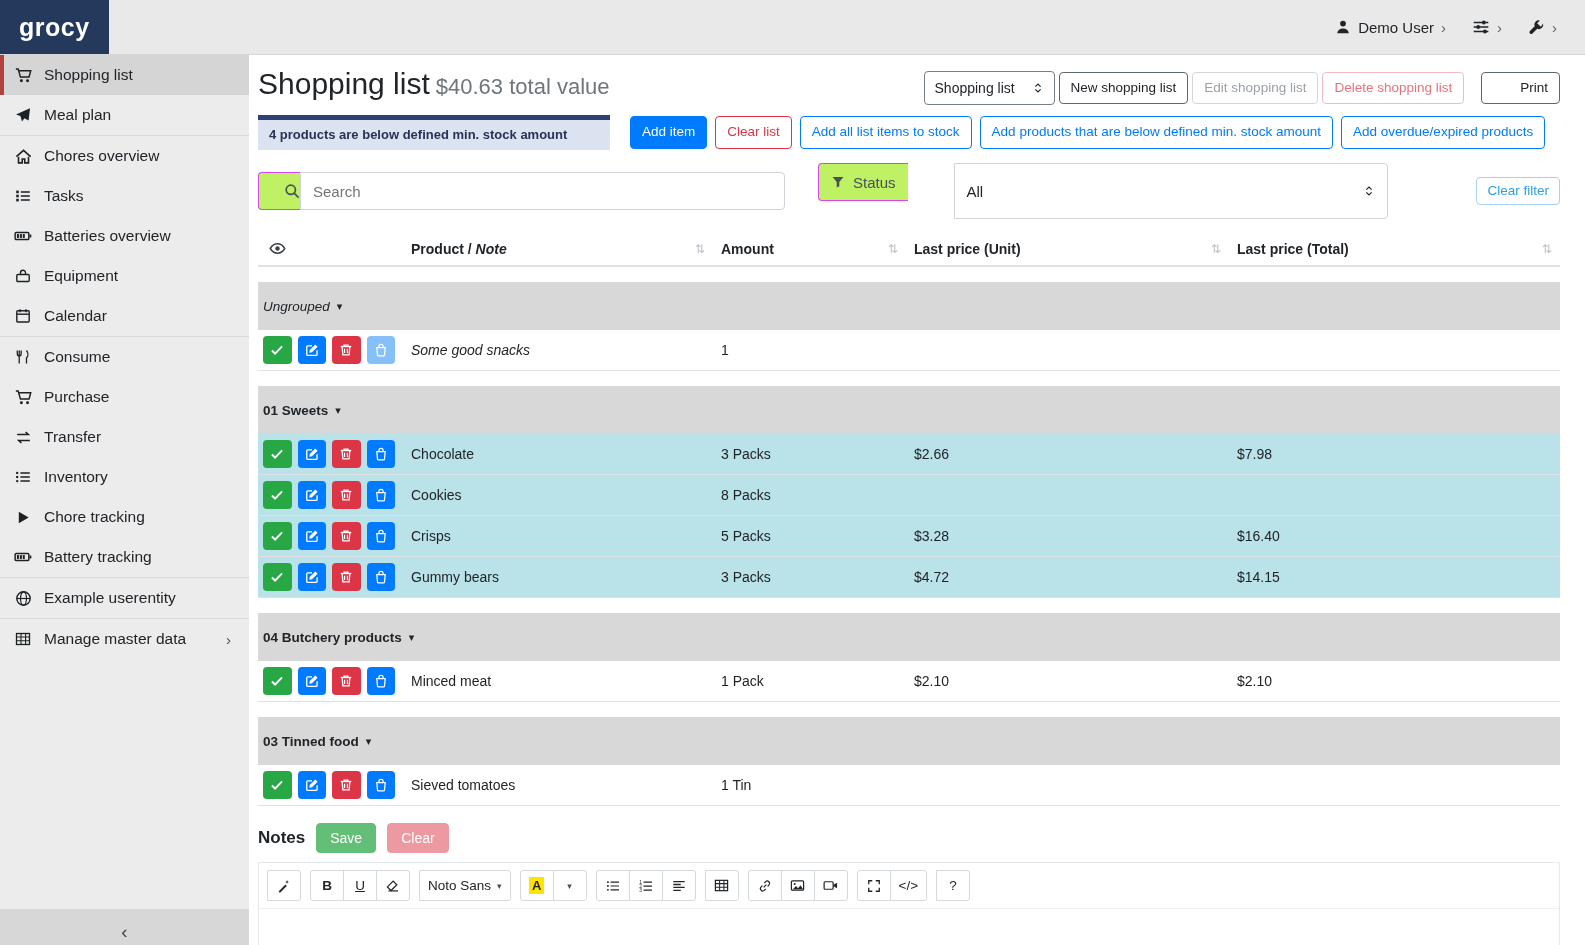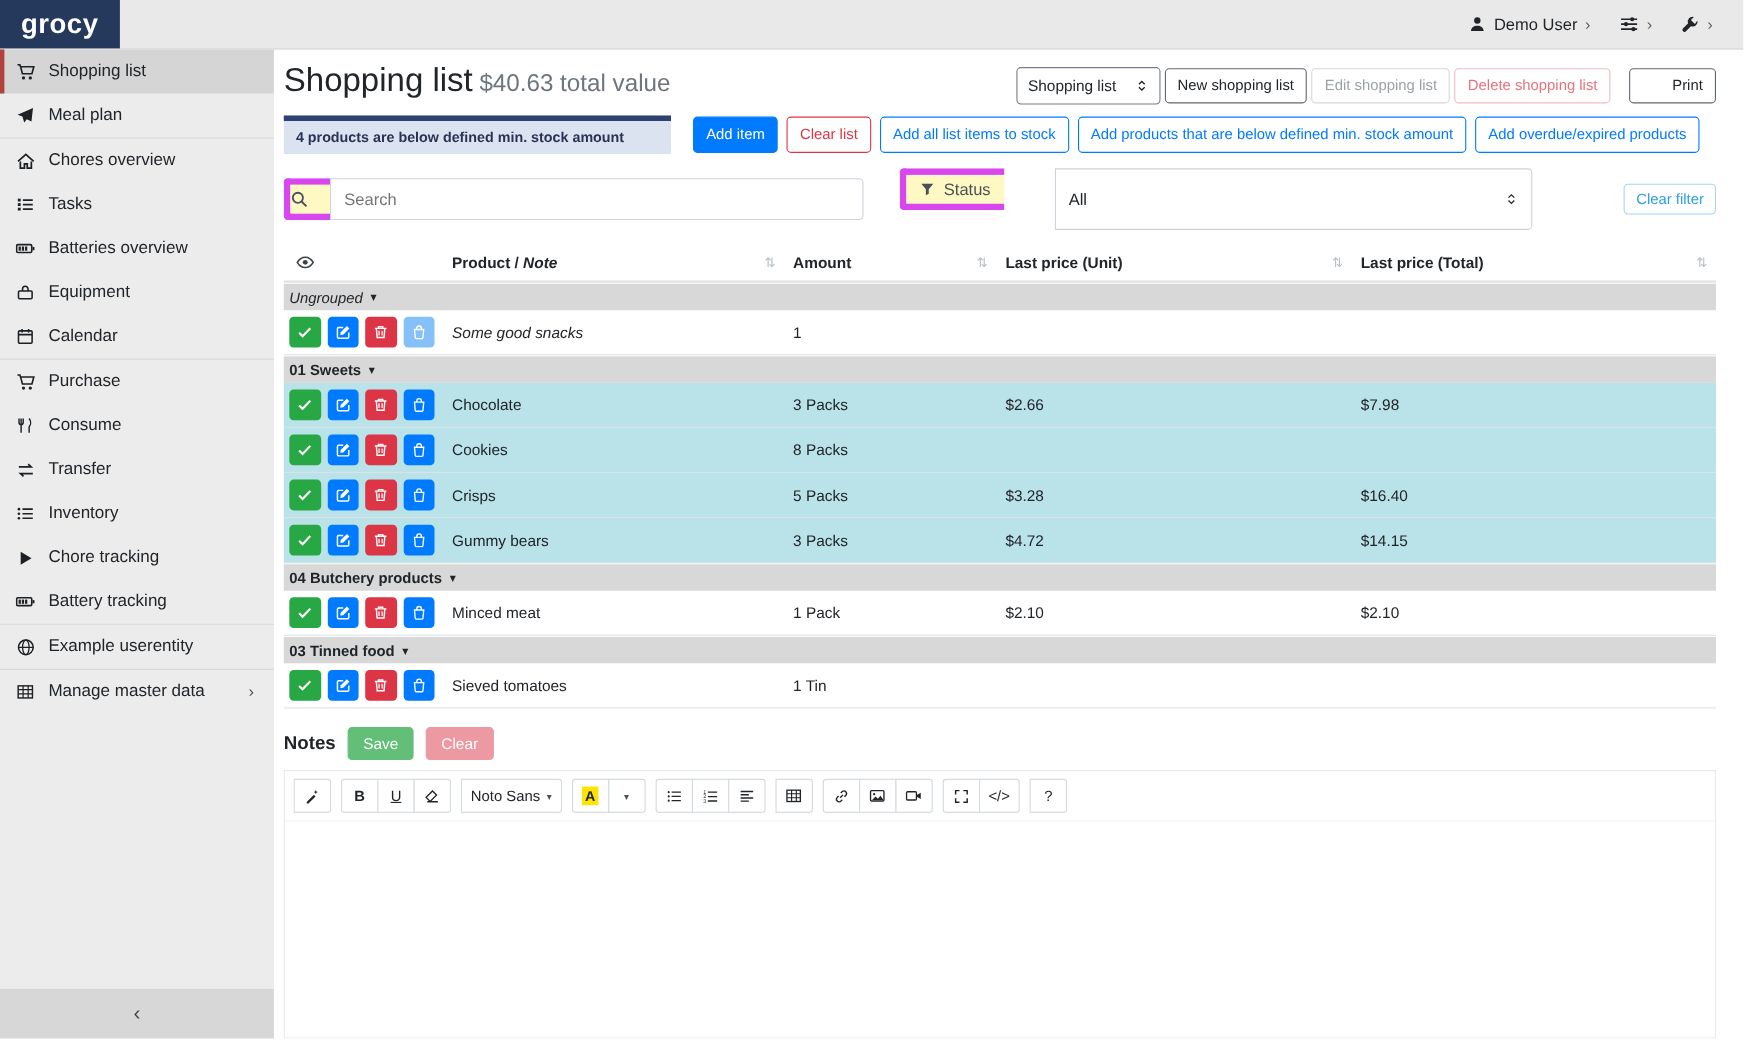--- a/index.html
+++ b/index.html
@@ -5,21 +5,21 @@
   * { box-sizing: border-box; }
   html,body { margin:0; padding:0; }
   body {
     width:1585px; height:945px; overflow:hidden;
     font-family:"Liberation Sans", sans-serif;
     background:#fff; color:#212529;
   }
   .ic { display:block; }
 
   
-  .topbar { height:45px; background:#e9e9e9; display:flex; align-items:stretch; border-bottom:1px solid #d6d6d6; }
+  .topbar { height:55px; background:#e9e9e9; display:flex; align-items:stretch; border-bottom:1px solid #d6d6d6; }
   .logo { background:#24395b; color:#fff; display:flex; align-items:center; padding:0 19px; font-size:25px; font-weight:bold; letter-spacing:.5px; cursor:pointer; }
   .topbar-right { margin-left:auto; display:flex; align-items:center; gap:26px; padding-right:28px; }
   .tb-item { display:flex; align-items:center; gap:7px; font-size:15px; cursor:pointer; color:#212529; }
   .chev { color:#5a6268; font-size:15px; line-height:1; }
 
   
   .app { display:flex; height:899px; }
   .sidebar { width:249px; flex-shrink:0; background:#ececec; display:flex; flex-direction:column; }
   .nav-item { height:40px; display:flex; align-items:center; gap:11px; padding:0 10px 0 13px; font-size:15.5px; cursor:pointer; }
   .nav-item.active { background:#d5d5d5; border-left:4px solid #b0413e; padding-left:9px; }
@@ -45,37 +45,37 @@
 
   
   .action-row { display:flex; align-items:center; margin-top:10px; gap:8px; }
   .alert-min-stock { width:352px; flex-shrink:0; background:#dce3f0; border-top:5px solid #2f4173; color:#273255; font-weight:bold; font-size:13px; padding:7px 11px 8px; margin-right:12px; }
   .btn-primary { background:#007bff; border-color:#007bff; color:#fff; }
   .btn-outline-danger { color:#dc3545; border-color:#dc3545; }
   .btn-outline-primary { color:#007bff; border-color:#007bff; }
 
   
   .filter-row { display:flex; align-items:center; margin-top:13px; }
-  .addon { background:#fef9c3; border:6px solid #d946ef; display:flex; align-items:center; justify-content:flex-start; color:#495057; height:38px; }
+  .addon { background:#bef264; border:1px solid #d946ef; display:flex; align-items:center; justify-content:flex-end; color:#495057; height:38px; }
   .search-group { display:flex; width:527px; }
   .search-addon { width:42px; border-radius:4px 0 0 4px; border-right:none; }
   .search-input { flex:1; border:1px solid #ced4da; border-radius:0 4px 4px 0; font-size:15px; padding:0 12px; height:38px; font-family:inherit; color:#495057; outline:none; }
   .status-group { display:flex; margin-left:33px; }
   .status-addon { gap:8px; padding:0 12px; border-radius:4px 0 0 4px; border-right:none; font-size:15px; }
   .status-select { width:434px; height:56px; border:1px solid #ced4da; border-radius:0 4px 4px 0; justify-content:space-between; padding:0 12px; font-size:15px;margin-left:46px; }
   .btn-clear-filter { margin-left:auto; color:#2e9fe0; border-color:#a5d3f0; padding:5px 10px; font-size:13.5px; }
 
   
   .tbl { margin-top:13px; }
   .tr { display:grid; grid-template-columns:145px 310px 193px 323px 1fr; align-items:center; }
   .thead { border-bottom:2px solid #dee2e6; }
   .th { display:flex; align-items:center; justify-content:space-between; padding:8px; font-weight:bold; font-size:14px; cursor:pointer;text-align:right; }
   .th-eye { justify-content:flex-start; padding-left:11px; color:#3c4248; cursor:default; }
   .sort { color:#b8bfc6; font-size:12px; font-weight:normal; }
-  .group-row { display:flex; align-items:center; gap:7px; background:#d8d8d8; height:24px; padding-left:5px; font-size:13.5px; cursor:pointer; margin-top:1px; }
+  .group-row { display:flex; align-items:center; gap:7px; background:#d8d8d8; height:48px; padding-left:5px; font-size:13.5px; cursor:pointer; margin-top:15px; }
   .group-name { font-weight:bold; }
   .group-name.italic { font-style:italic; font-weight:normal; }
   .caret { font-size:11px; color:#212529; }
   .row { border-bottom:1px solid #dee2e6; height:41px; }
   .row.hl { background:#b9e2e9; }
   .cell { padding:0 8px; font-size:14px; }
   .cell-actions { display:flex; gap:6px; padding-left:5px; }
   .abtn { width:29px; height:28px; border:none; border-radius:4px; color:#fff; display:flex; align-items:center; justify-content:center; cursor:pointer; padding:0; }
   .abtn-done { background:#28a745; }
   .abtn-edit { background:#007bff; }
@@ -346,33 +346,33 @@
       <span class="nav-icon">
           <svg class="ic" width="16" height="16">
             <use href="#i-calendar"></use>
           </svg>
         </span>
       <span>Calendar</span>
     </div>
     <div class="nav-divider"></div>
     <div class="nav-item">
       <span class="nav-icon">
+          <svg class="ic" width="16" height="16">
+            <use href="#i-utensils"></use>
+          </svg>
+        </span>
+      <span>Consume</span>
+    </div>
+    <div class="nav-item">
+      <span class="nav-icon">
           <svg class="ic" width="17" height="17">
             <use href="#i-cart"></use>
           </svg>
         </span>
       <span>Purchase</span>
-    </div>
-    <div class="nav-item">
-      <span class="nav-icon">
-          <svg class="ic" width="16" height="16">
-            <use href="#i-utensils"></use>
-          </svg>
-        </span>
-      <span>Consume</span>
     </div>
     <div class="nav-item">
       <span class="nav-icon">
           <svg class="ic" width="17" height="17">
             <use href="#i-transfer"></use>
           </svg>
         </span>
       <span>Transfer</span>
     </div>
     <div class="nav-item">

